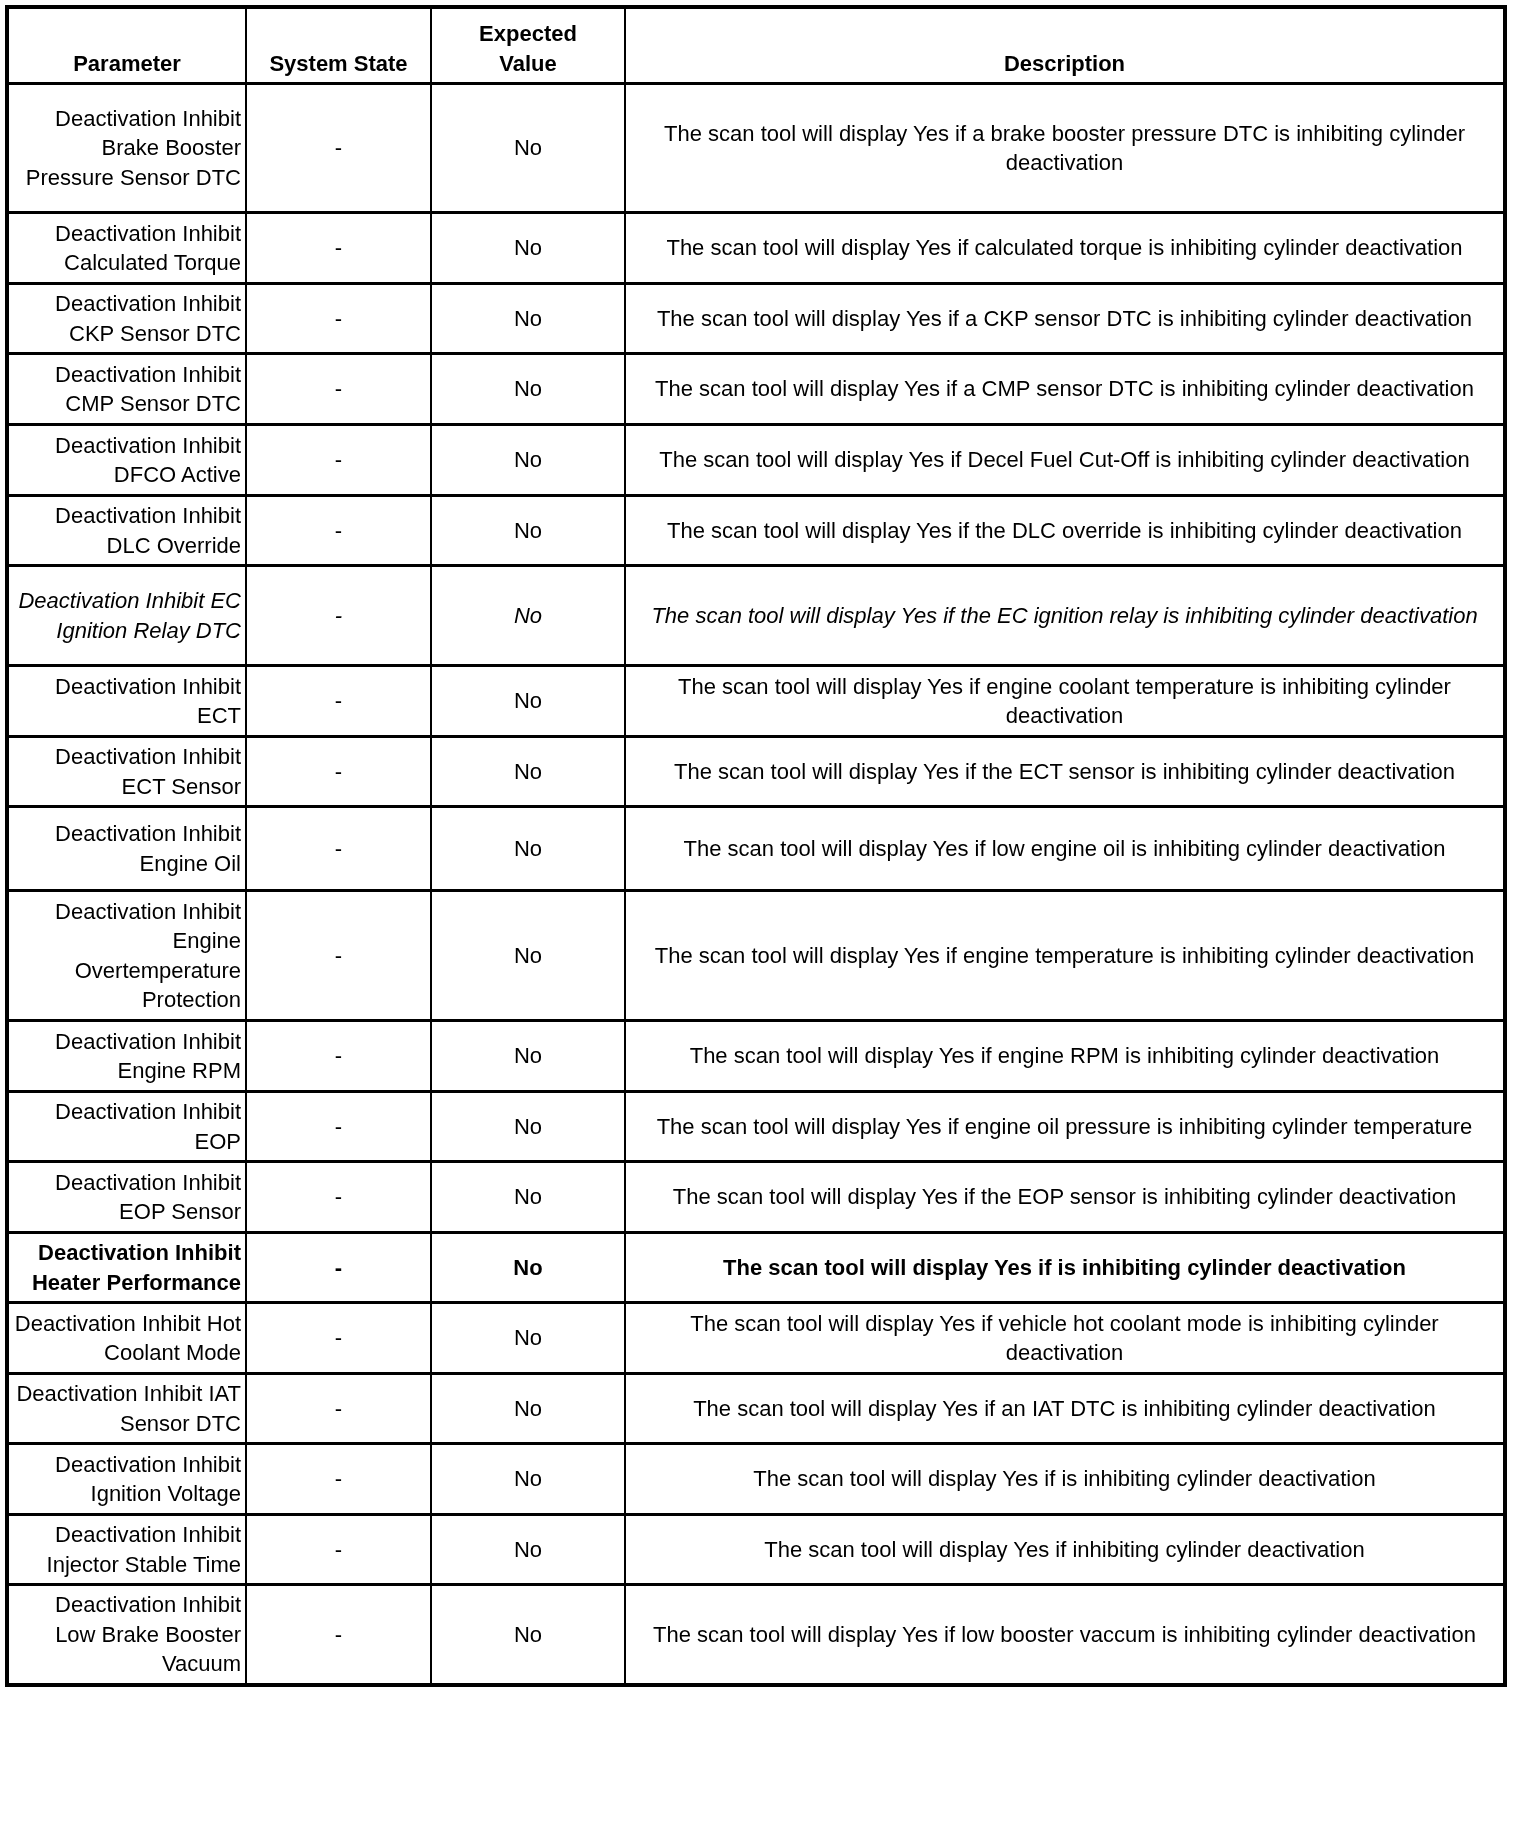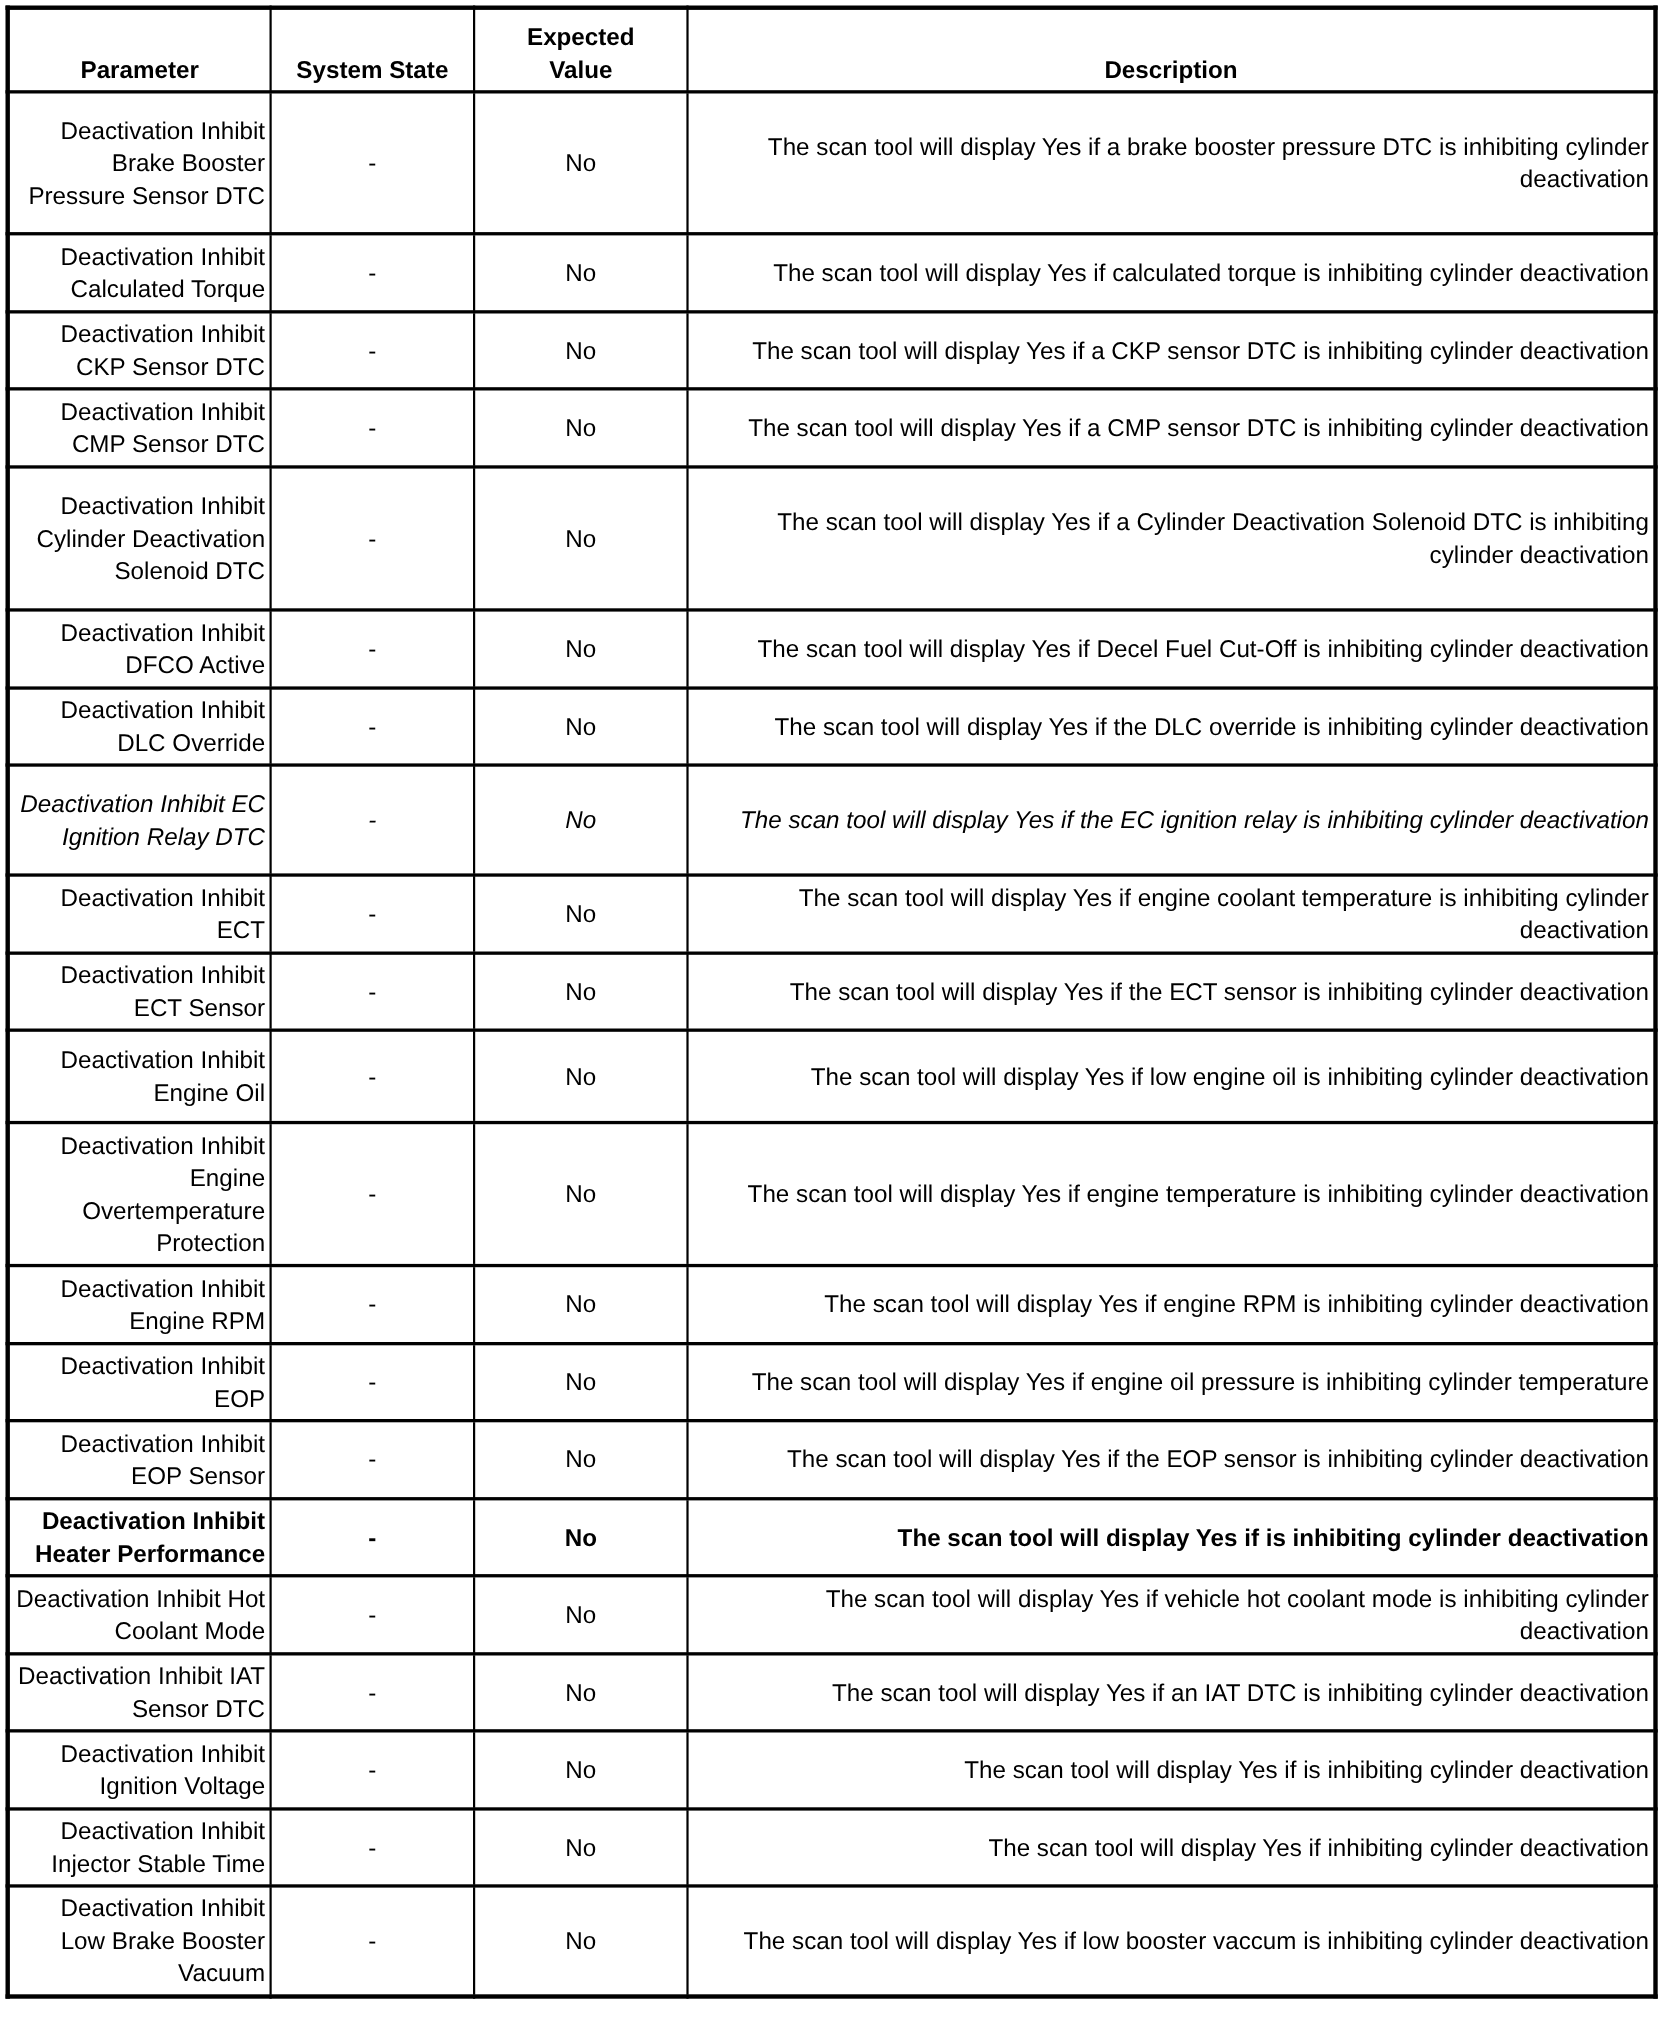--- a/index.html
+++ b/index.html
@@ -23,21 +23,21 @@
   .tbl th {
     font-weight: bold;
     text-align: center;
     vertical-align: bottom;
     height: 67px;
     padding-bottom: 4px;
   }
   .tbl thead tr { border-bottom: 3px solid #000; }
   .tbl td.c-param { text-align: right; }
   .tbl td.c-state, .tbl td.c-value { text-align: center; }
-  .tbl td.c-desc { text-align: right; }
+  .tbl td.c-desc { text-align: center; }
   col.w1 { width: 239px; }
   col.w2 { width: 185px; }
   col.w3 { width: 194px; }
   col.w4 { width: auto; }
   .tbl tbody tr { border-top: 3px solid #000; }
 </style>
 </head>
 <body>
 
 <table class="tbl">
@@ -72,26 +72,20 @@
     <td class="c-param">Deactivation Inhibit CKP Sensor DTC</td>
     <td class="c-state">-</td>
     <td class="c-value">No</td>
     <td class="c-desc">The scan tool will display Yes if a CKP sensor DTC is inhibiting cylinder deactivation</td>
   </tr>
       <tr style="height: 71px;">
     <td class="c-param">Deactivation Inhibit CMP Sensor DTC</td>
     <td class="c-state">-</td>
     <td class="c-value">No</td>
     <td class="c-desc">The scan tool will display Yes if a CMP sensor DTC is inhibiting cylinder deactivation</td>
-  </tr>
-      <tr style="height: 130px;">
-    <td class="c-param">Deactivation Inhibit Cylinder Deactivation Solenoid DTC</td>
-    <td class="c-state">-</td>
-    <td class="c-value">No</td>
-    <td class="c-desc">The scan tool will display Yes if a Cylinder Deactivation Solenoid DTC is inhibiting cylinder deactivation</td>
   </tr>
       <tr style="height: 71px;">
     <td class="c-param">Deactivation Inhibit DFCO Active</td>
     <td class="c-state">-</td>
     <td class="c-value">No</td>
     <td class="c-desc">The scan tool will display Yes if Decel Fuel Cut-Off is inhibiting cylinder deactivation</td>
   </tr>
       <tr style="height: 70px;">
     <td class="c-param">Deactivation Inhibit DLC Override</td>
     <td class="c-state">-</td>

